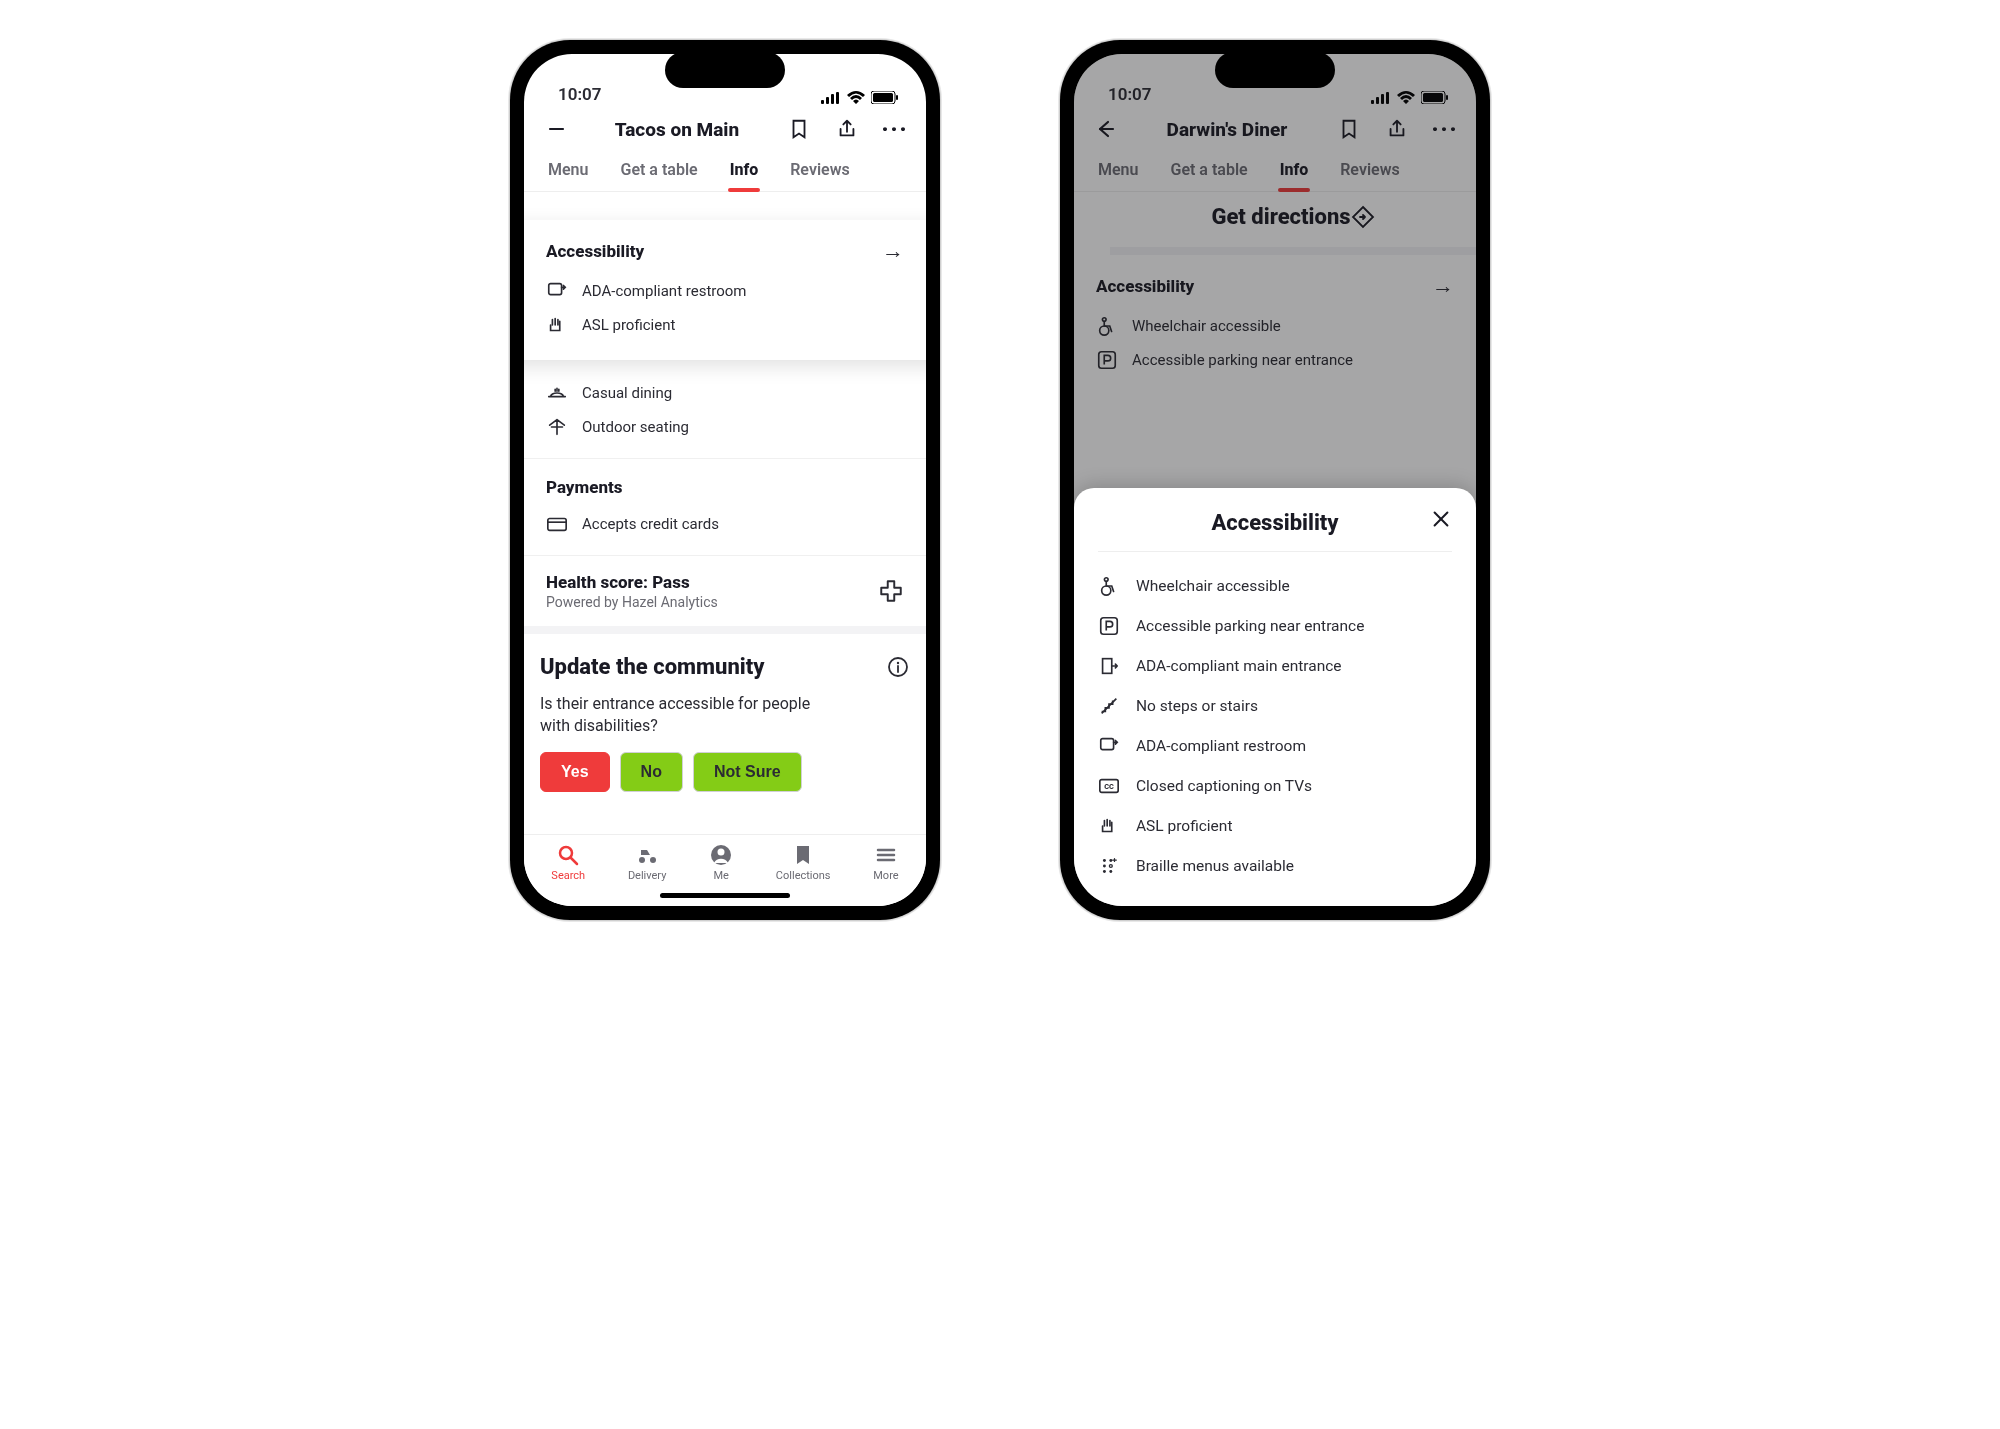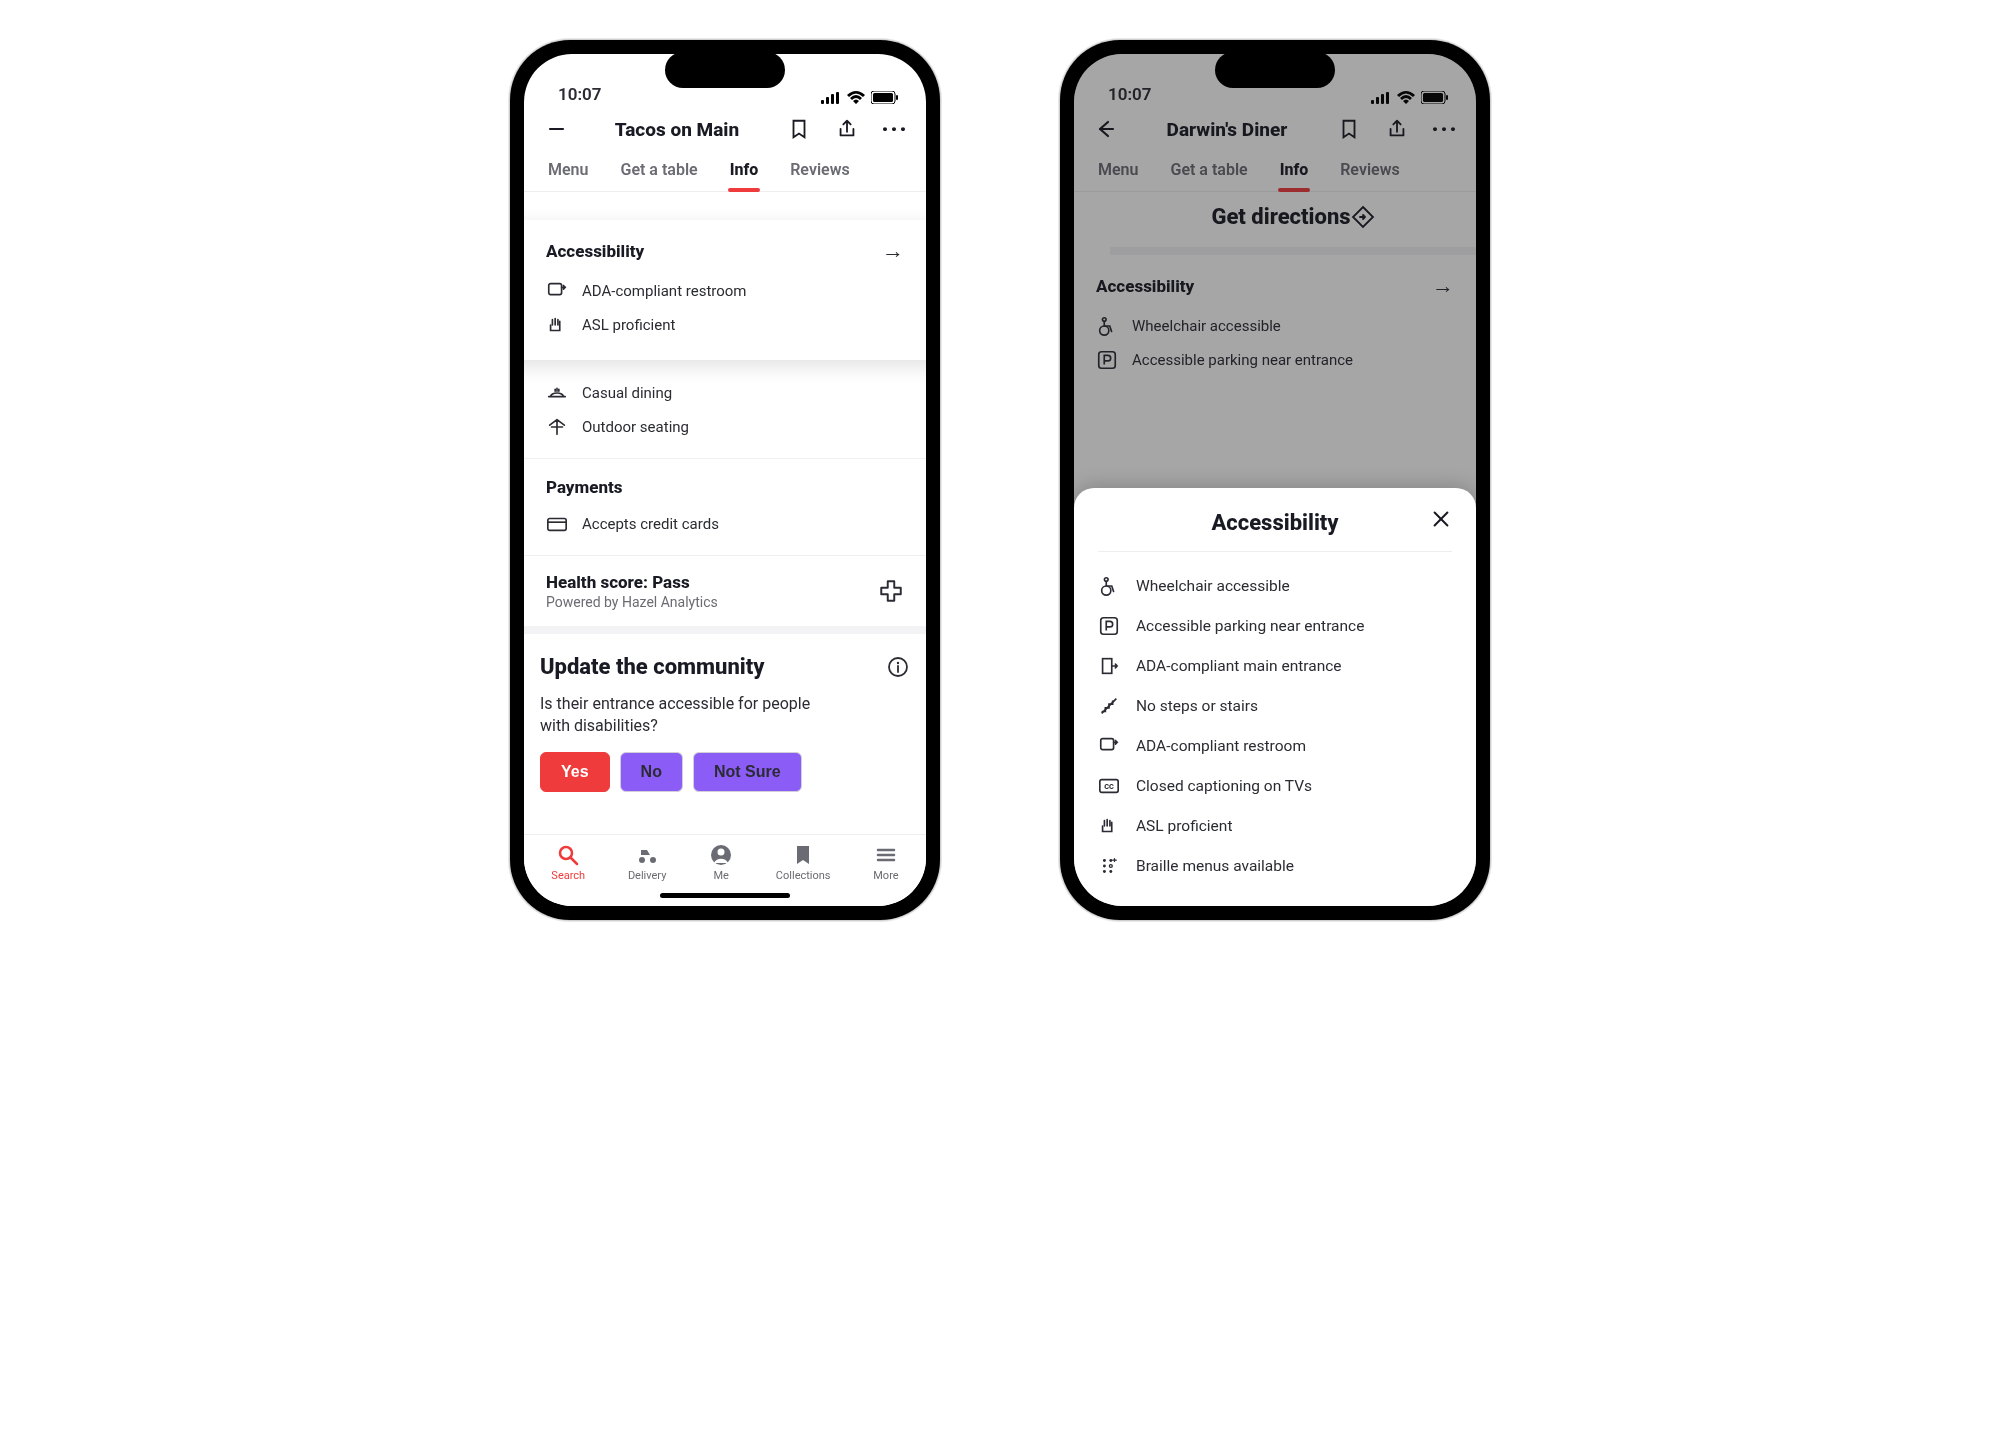--- a/index.html
+++ b/index.html
@@ -179,21 +179,21 @@
   }
   .community-head { display:flex; align-items:center; justify-content:space-between; margin-bottom: 14px;}
   .question { font-size: 16px; color: #2b2b33; line-height: 1.4; max-width: 80%; margin-bottom: 14px; }
   .btn-row { display:flex; gap: 10px; }
   .btn {
     padding: 10px 20px;
     border-radius: 6px;
     font-size: 16px;
     font-weight: 600;
     border: 1px solid #d0d0d6;
-    background: #8b5cf6;
+    background: #84cc16;
     color: #2b2b33;
   }
   .btn.primary { background: #ef3b3b; border-color: #ef3b3b; color: #fff; }
 
   
   .tabbar {
     display: flex;
     justify-content: space-around;
     padding: 8px 6px 24px;
     border-top: 1px solid #eee;

